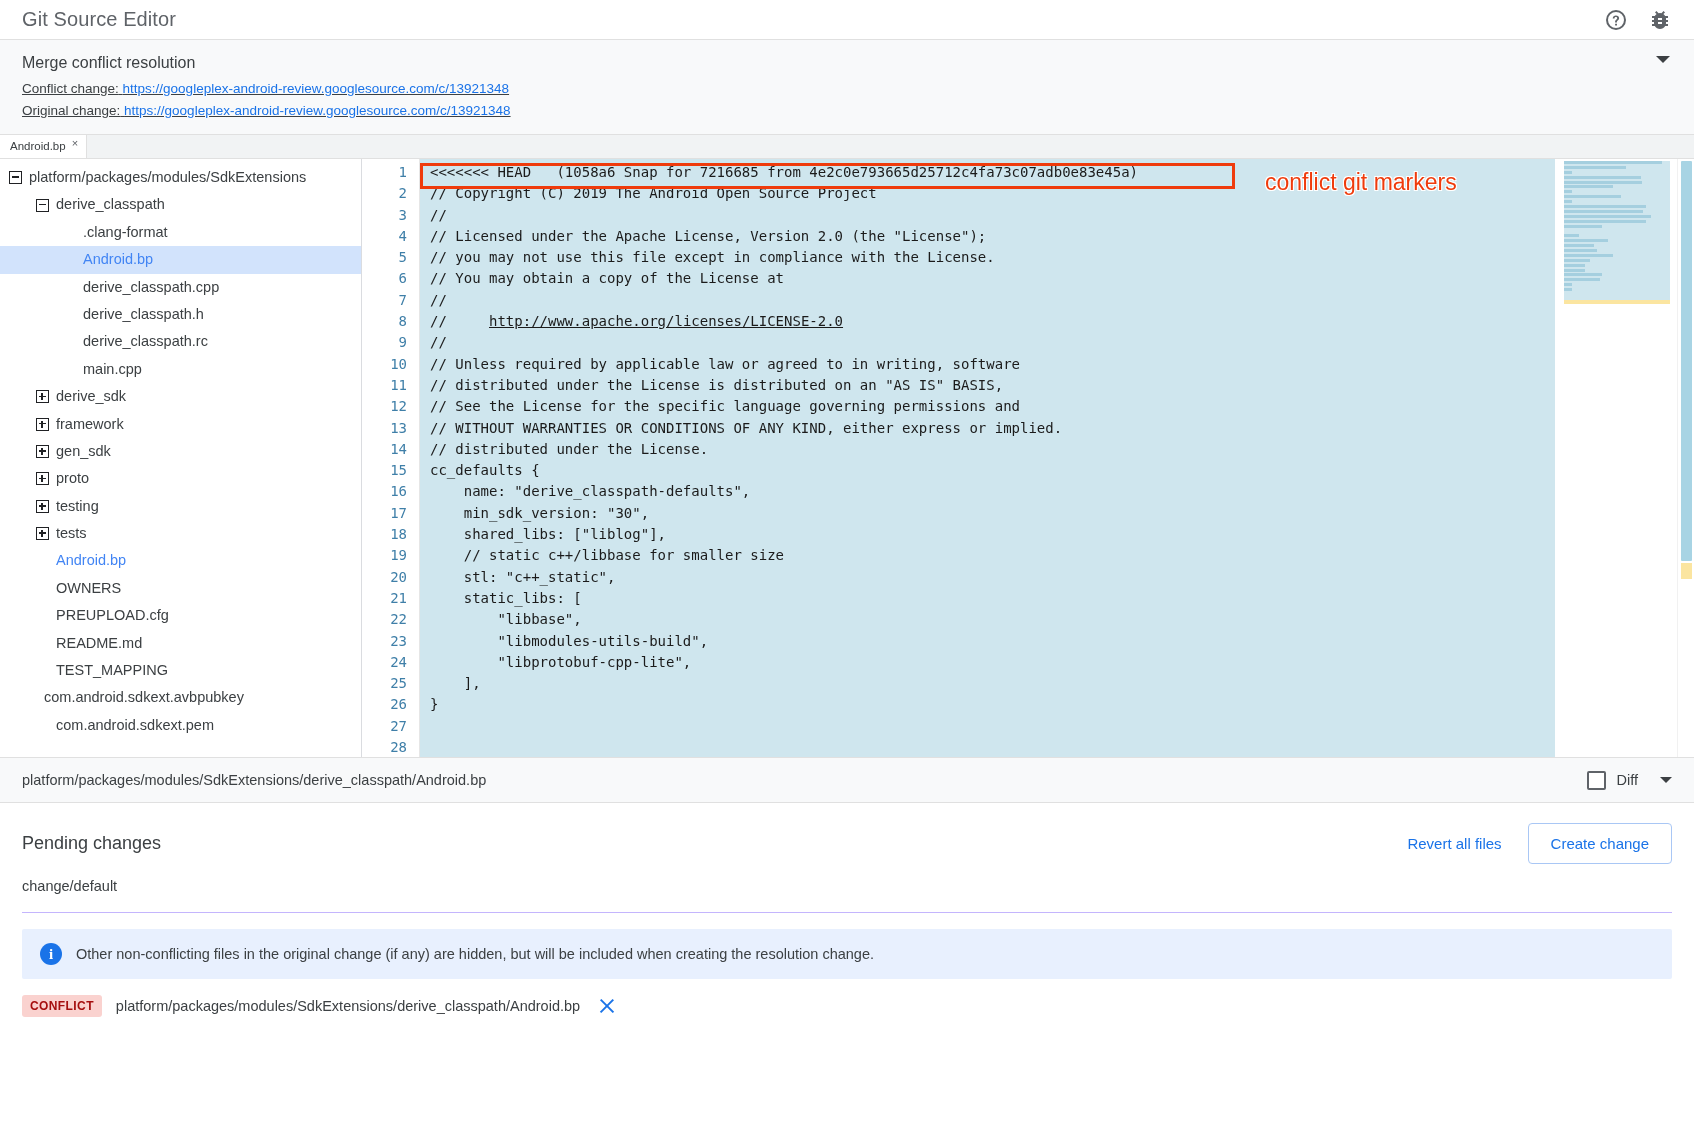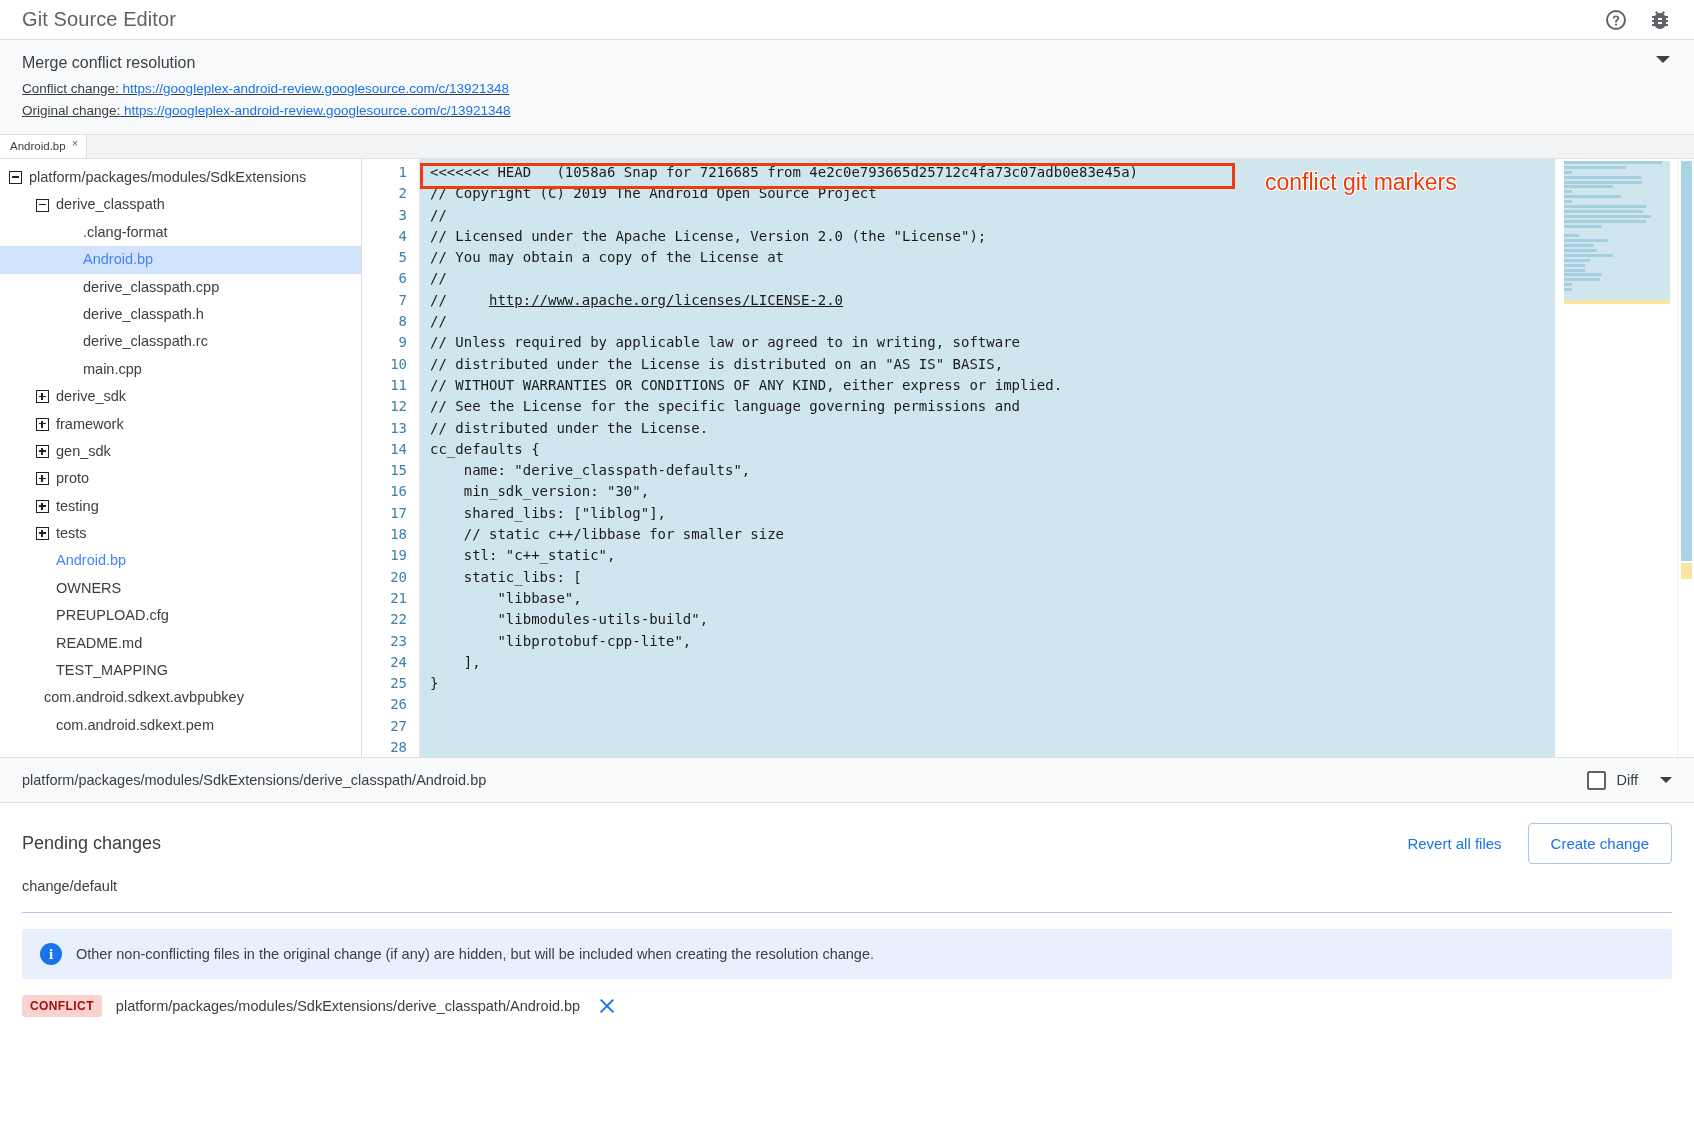--- a/index.html
+++ b/index.html
@@ -467,28 +467,29 @@
         <div class="ln">27</div>
         <div class="ln">28</div>
       </div>
     <div class="code" id="code">
       <div class="conflict-box"></div>
       <div class="annot">conflict git markers</div>
     <div class="cl">&lt;&lt;&lt;&lt;&lt;&lt;&lt; HEAD   (1058a6 Snap for 7216685 from 4e2c0e793665d25712c4fa73c07adb0e83e45a)</div>
         <div class="cl">// Copyright (C) 2019 The Android Open Source Project</div>
         <div class="cl">//</div>
         <div class="cl">// Licensed under the Apache License, Version 2.0 (the "License");</div>
+        <div class="cl">// you may not use this file except in compliance with the License.</div>
         <div class="cl">// You may obtain a copy of the License at</div>
         <div class="cl">//</div>
         <div class="cl">//     <a href="#">http://www.apache.org/licenses/LICENSE-2.0</a></div>
         <div class="cl">//</div>
         <div class="cl">// Unless required by applicable law or agreed to in writing, software</div>
         <div class="cl">// distributed under the License is distributed on an "AS IS" BASIS,</div>
+        <div class="cl">// See the License for the specific language governing permissions and</div>
         <div class="cl">// WITHOUT WARRANTIES OR CONDITIONS OF ANY KIND, either express or implied.</div>
-        <div class="cl">// See the License for the specific language governing permissions and</div>
         <div class="cl">// distributed under the License.</div>
         <div class="cl"></div>
         <div class="cl">cc_defaults {</div>
         <div class="cl">    name: "derive_classpath-defaults",</div>
         <div class="cl">    min_sdk_version: "30",</div>
         <div class="cl">    shared_libs: ["liblog"],</div>
         <div class="cl">    // static c++/libbase for smaller size</div>
         <div class="cl">    stl: "c++_static",</div>
         <div class="cl">    static_libs: [</div>
         <div class="cl">        "libbase",</div>

